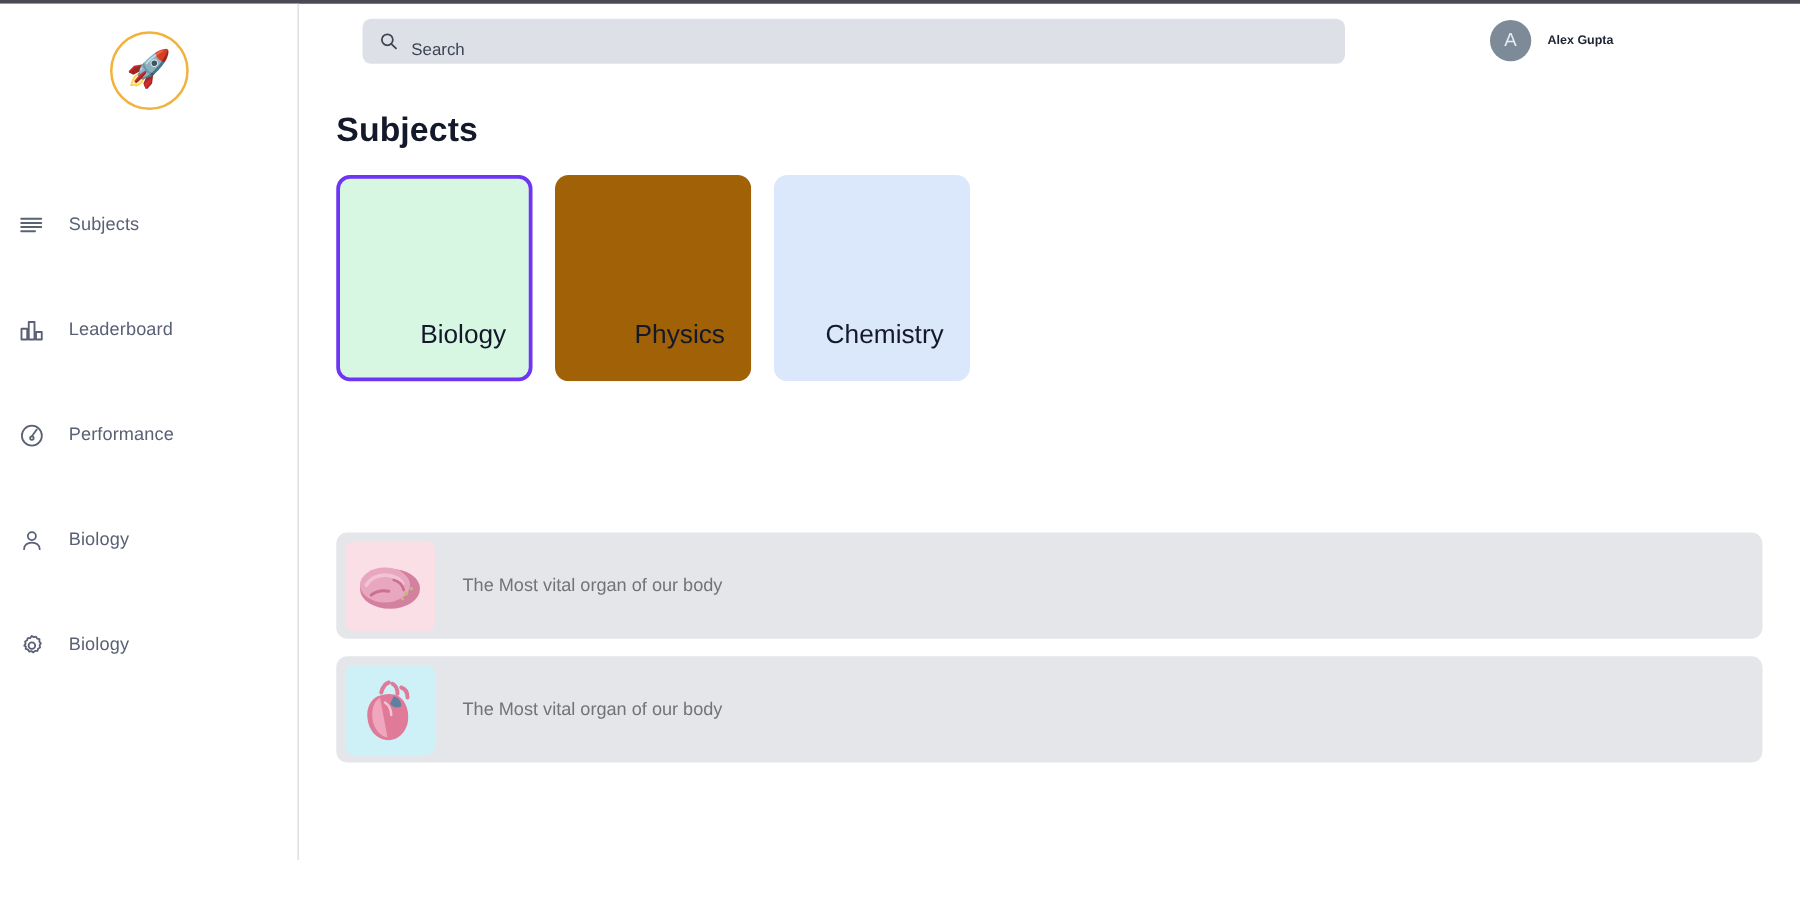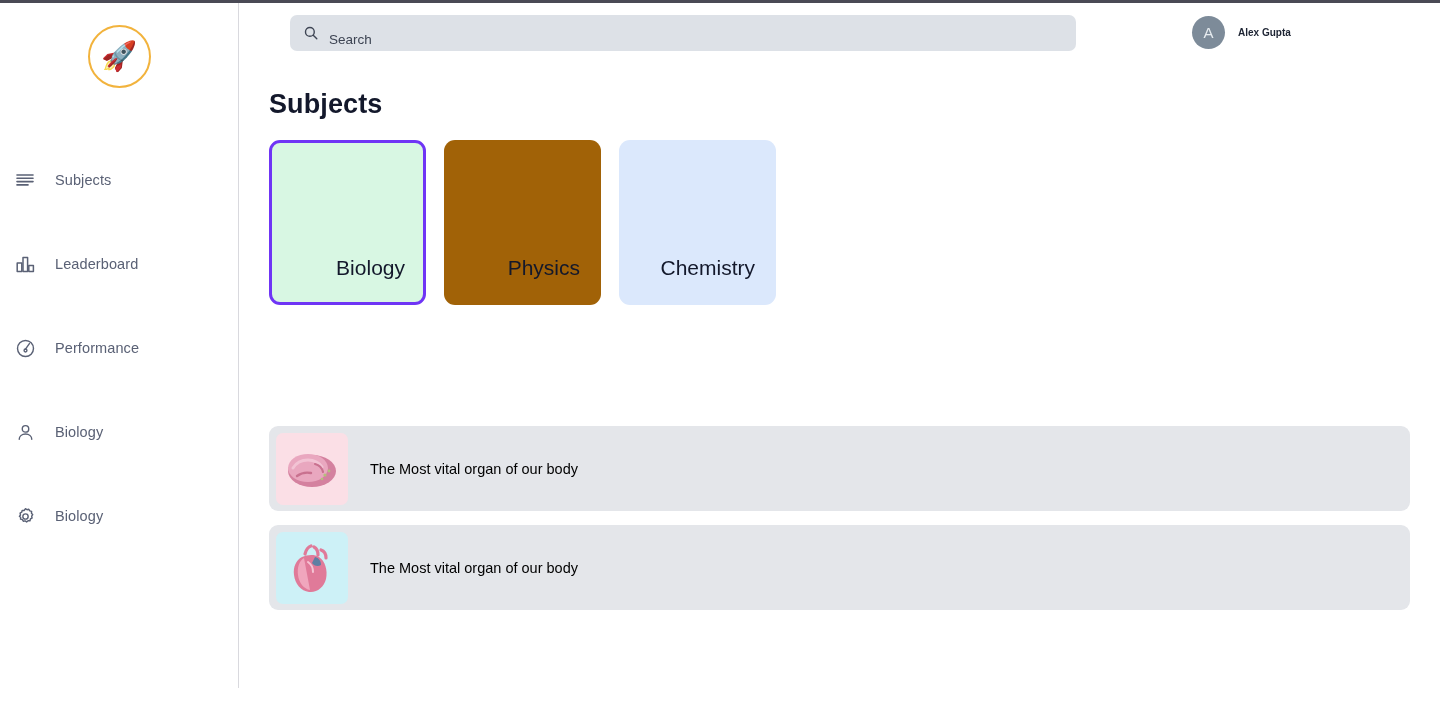--- a/index.html
+++ b/index.html
@@ -142,21 +142,21 @@
     width: 72px; height: 72px;
     margin-left: 7px;
     border-radius: 7px;
     display: flex; align-items: center; justify-content: center;
     overflow: hidden;
   }
   .class-thumb svg { display: block; }
   .class-text {
     margin-left: 22px;
     font-size: 14.5px;
-    color: #000000;
+    color: #737373;
   }
 </style>
 </head>
 <body>
 
 <div class="app">
 
   <div class="top-strip"></div>
 
   <aside class="sidebar">

